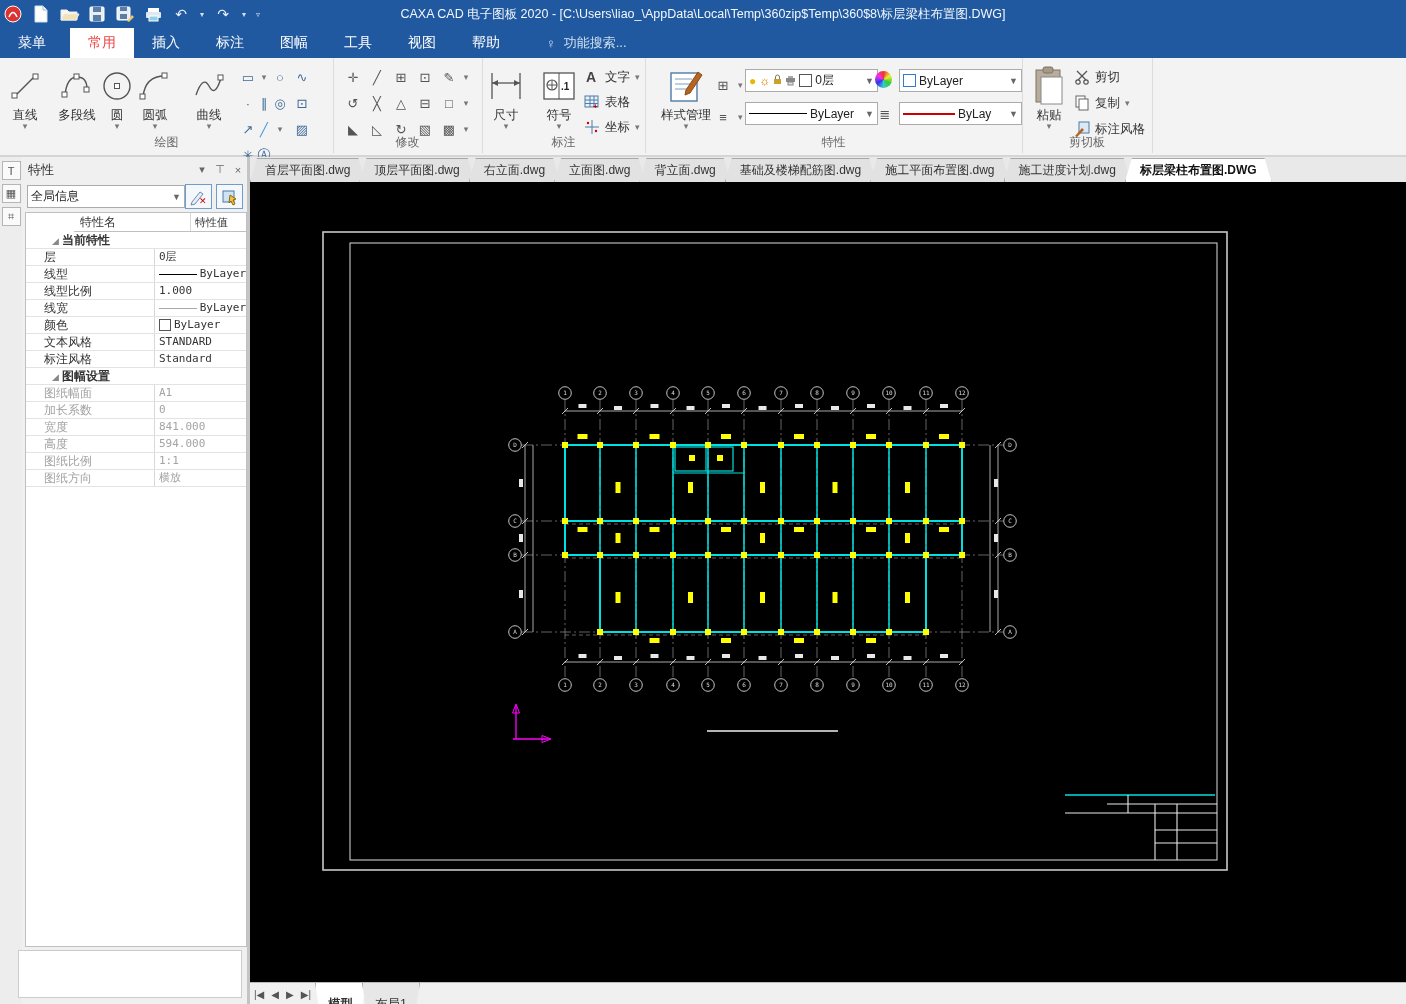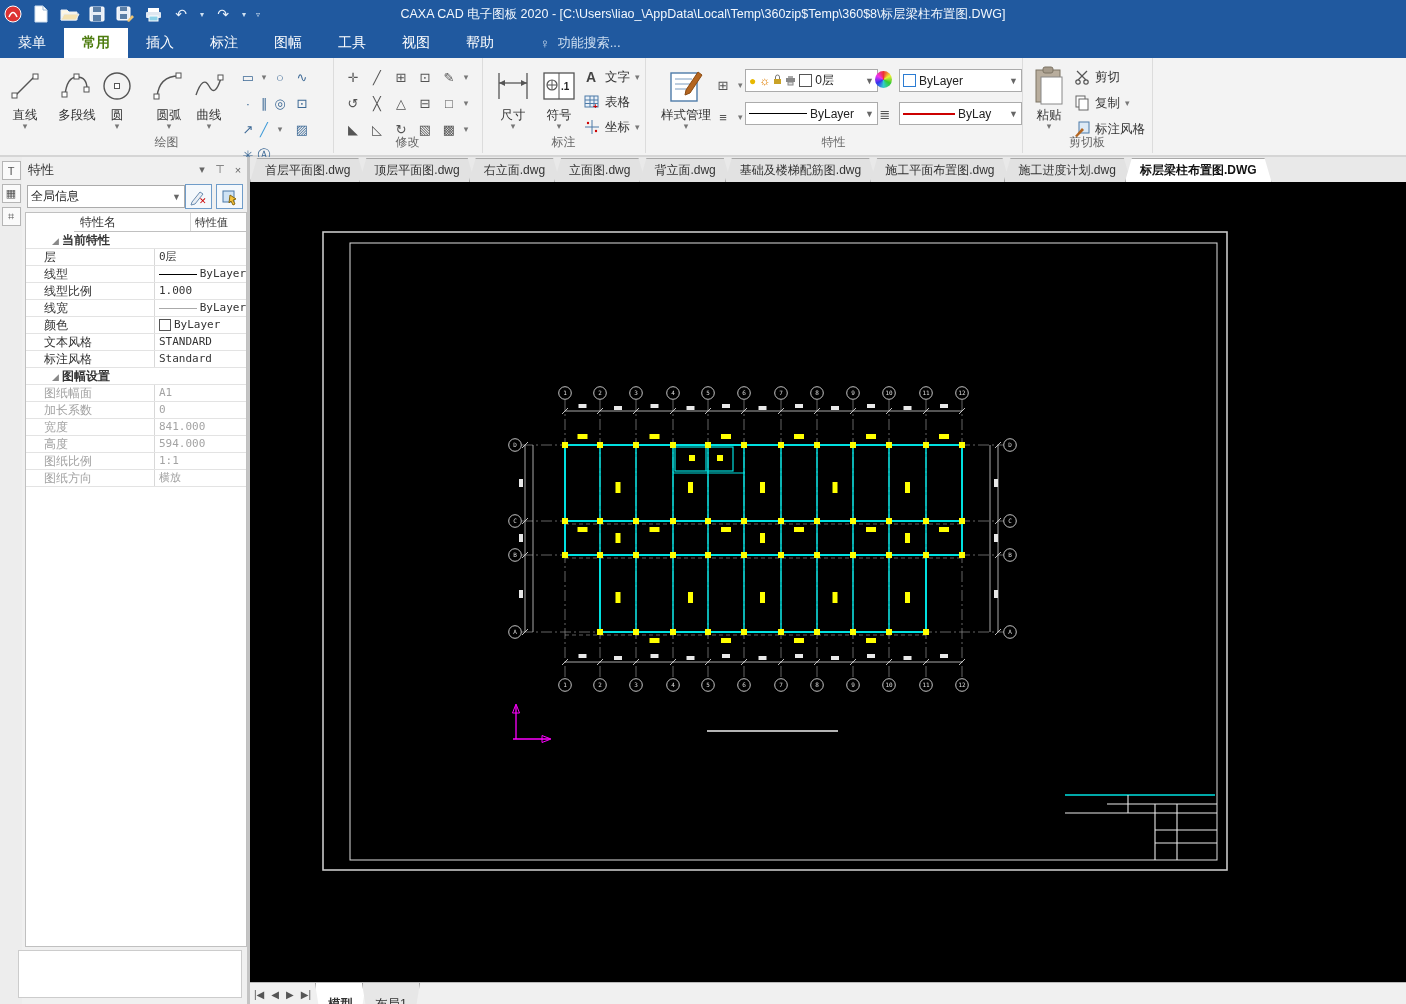--- a/index.html
+++ b/index.html
@@ -9,21 +9,21 @@
   
   #titlebar{left:0;top:0;width:1406px;height:28px;background:#20599f;color:#fff;}
   #qat{position:absolute;left:2px;top:2px;height:24px;display:flex;align-items:center;gap:6px;}
   #qat .qi{width:22px;height:22px;display:flex;align-items:center;justify-content:center;color:#e9f1fa;font-size:14px;}
   #qat .qi svg{display:block;}
   #wtitle{position:absolute;left:0;right:0;top:0;height:28px;line-height:28px;text-align:center;
     font-size:12.5px;color:#f2f7fd;pointer-events:none;}
   
   #menubar{left:0;top:28px;width:1406px;height:30px;background:#20599f;display:flex;align-items:stretch;}
   .mitem{color:#fff;font-size:14px;padding:0 18px;display:flex;align-items:center;cursor:default;}
-  .mitem.active{background:#ffffff;color:#4d7c0f;font-weight:bold;}
+  .mitem.active{background:#ffffff;color:#ef4444;font-weight:normal;margin-left:6px;}
   #msearch{display:flex;align-items:center;gap:8px;color:#cfe0f2;font-size:13px;padding-left:28px;}
   
   #ribbon{left:0;top:58px;width:1406px;height:97px;background:#f3f3f3;border-bottom:2px solid #d5d5d5;}
   .rgroup{position:absolute;top:0;height:95px;border-right:1px solid #dcdcdc;}
   .glabel{position:absolute;left:0;right:0;bottom:2px;text-align:center;font-size:12px;color:#666;}
   .bigbtn{position:absolute;top:6px;width:46px;text-align:center;color:#333;font-size:12.5px;}
   .bigbtn .bicon{height:44px;display:flex;align-items:center;justify-content:center;}
   .bigbtn .blabel{line-height:14px;}
   .caret{color:#777;font-size:9px;line-height:8px;}
   .sgrid{position:absolute;display:grid;grid-auto-rows:26px;align-items:center;justify-items:center;}
@@ -170,21 +170,21 @@
       <div class="bigbtn" style="left: 96px; width: 42px;">
         <div class="bicon">
           <svg width="32" height="32" viewBox="0 0 32 32" style="overflow:visible">
             <circle cx="16" cy="16" r="13" fill="none" stroke="#555" stroke-width="1.4"></circle>
             <rect x="13.5" y="13.5" width="5" height="5" fill="#fff" stroke="#555"></rect>
           </svg>
         </div>
         <div class="blabel">圆</div>
         <div class="caret">▾</div>
       </div>
-      <div class="bigbtn" style="left: 148px; width: 42px;">
+      <div class="bigbtn" style="left: 134px; width: 42px;">
         <div class="bicon">
           <svg width="32" height="30" viewBox="0 0 32 30" style="overflow:visible">
             <path d="M4 26 Q6 5 26 5" fill="none" stroke="#555" stroke-width="1.4"></path>
             <rect x="1" y="23" width="5" height="5" fill="#fff" stroke="#555"></rect>
             <rect x="23" y="2" width="5" height="5" fill="#fff" stroke="#555"></rect>
           </svg>
         </div>
         <div class="blabel">圆弧</div>
         <div class="caret">▾</div>
       </div>
@@ -233,21 +233,21 @@
         <span class="si dk">◣</span>
         <span class="si dk">◺</span>
         <span class="si dk">↻</span>
         <span class="si dk">▧</span>
         <span class="si dk">▩</span>
         <span class="caret">▾</span>
       </div>
     </div>
   <div class="rgroup" id="g-annotate" style="left:482px;width:163px">
     <div class="glabel">标注</div>
-  <div class="bigbtn" style="left: 8px;">
+  <div class="bigbtn" style="left: 1px;">
         <div class="bicon">
           <svg width="36" height="34" viewBox="0 0 36 34" style="overflow:visible">
             <line x1="4" y1="4" x2="4" y2="30" stroke="#555" stroke-width="1.3"></line>
             <line x1="32" y1="4" x2="32" y2="30" stroke="#555" stroke-width="1.3"></line>
             <line x1="4" y1="14" x2="32" y2="14" stroke="#555" stroke-width="1.3"></line>
             <path d="M4 14 l6 -3 v6 z" fill="#555"></path>
             <path d="M32 14 l-6 -3 v6 z" fill="#555"></path>
           </svg>
         </div>
         <div class="blabel">尺寸</div>

